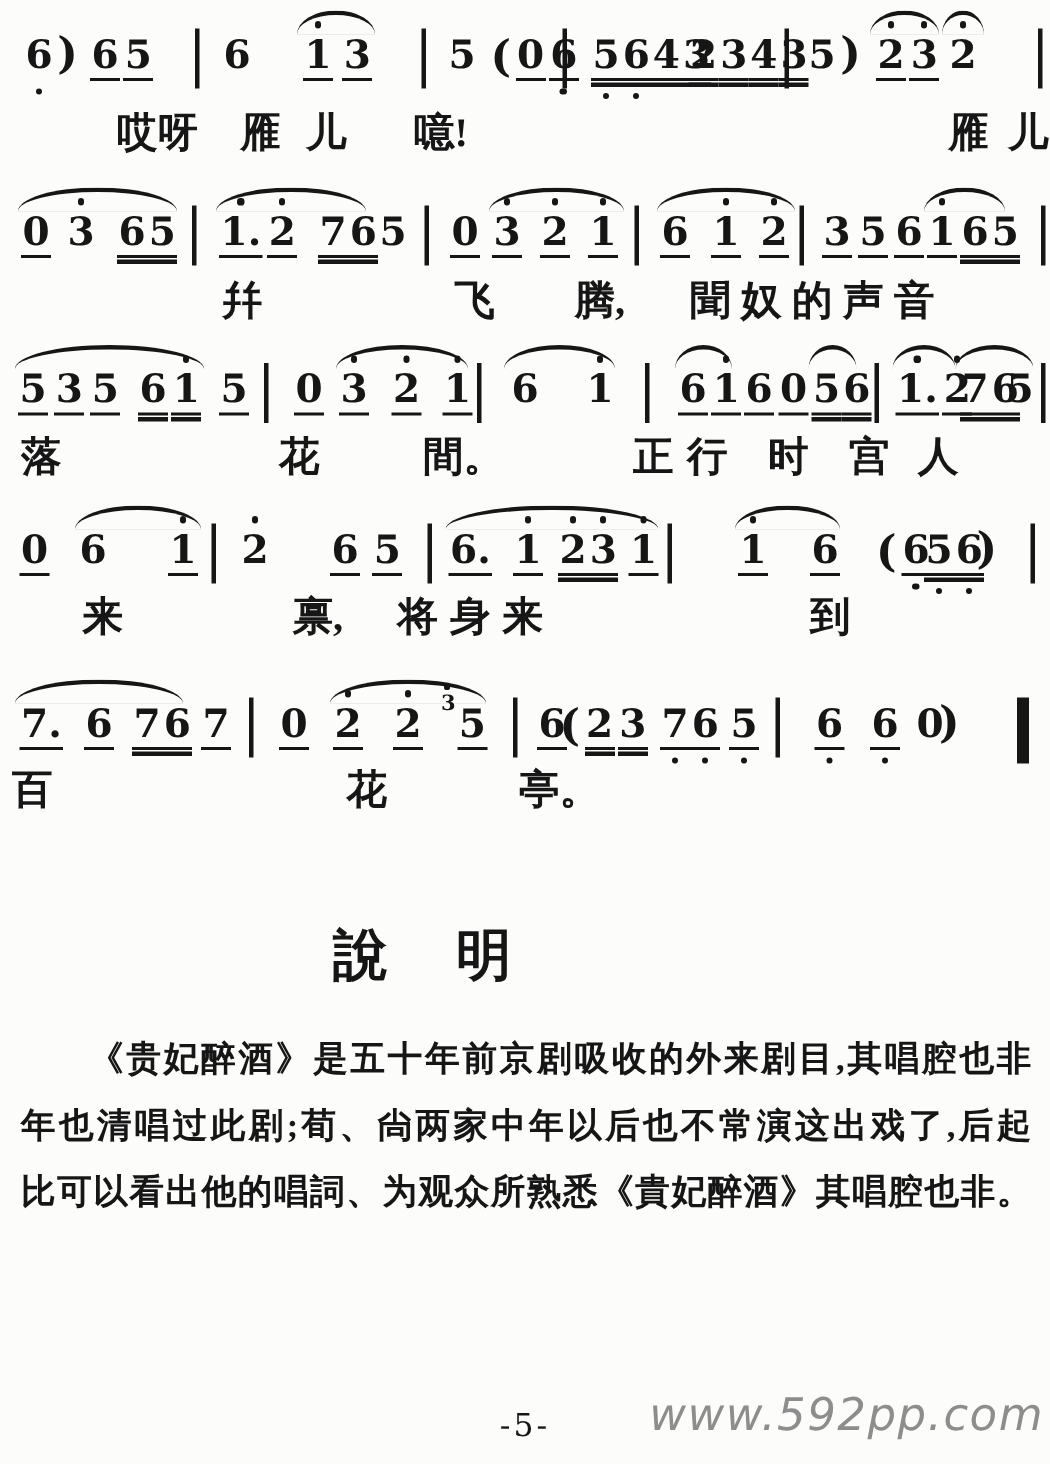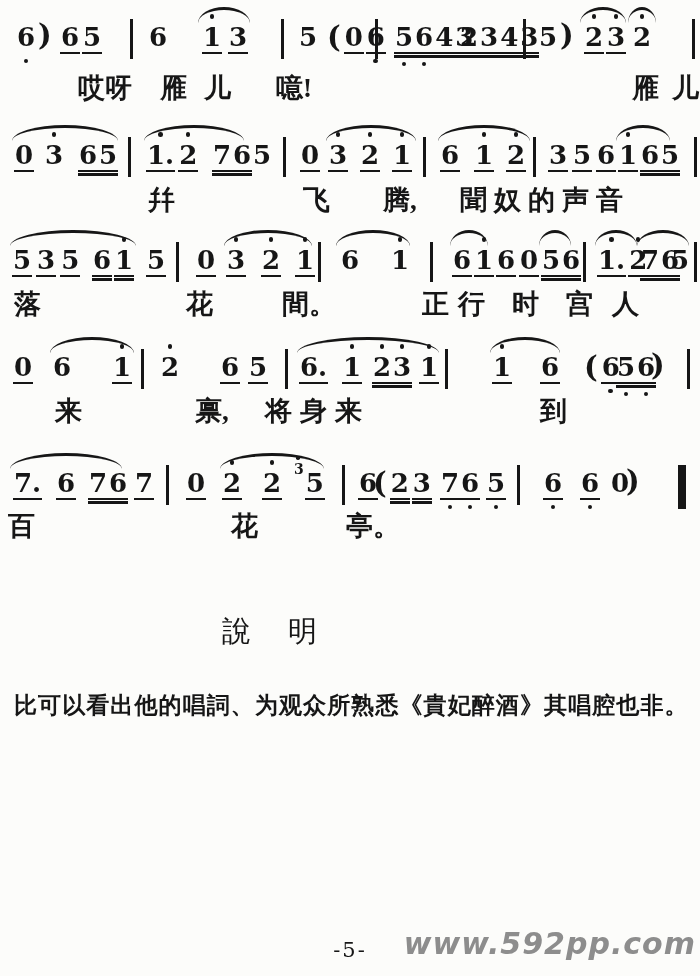--- a/index.html
+++ b/index.html
@@ -22,31 +22,31 @@
   .dB{bottom:-11px;}
   .u2 .dB{bottom:-14px;}
   .bar{position:absolute;top:-3px;width:2.5px;height:40px;background:#161616;}
   .bar.thick{width:8px;height:44px;}
   .slur{position:absolute;top:-15px;height:13px;border-top:3px solid #161616;
         border-radius:50% 50% 0 0 / 100% 100% 0 0;}
   .lyrow{position:absolute;left:0;width:100%;height:34px;}
   .syl{position:absolute;font-size:27px;font-weight:700;white-space:nowrap;
        font-family:"Liberation Serif","DejaVu Serif",serif;}
   
-  .heading{position:absolute;top:612px;left:222px;font-size:29px;font-weight:400;letter-spacing:4px;}
+  .heading{position:absolute;top:612px;left:222px;font-size:37px;font-weight:700;letter-spacing:4px;}
   .para{position:absolute;top:684px;left:14px;width:674px;font-size:23px;font-weight:600;
         line-height:44.5px;letter-spacing:0.5px;}
   .pline{text-align:justify;text-align-last:justify;height:44.5px;}
   .indent1{display:inline-block;width:44px;}
   .btitle{font-weight:900;}
   
   .pgnum{position:absolute;top:938px;left:0;right:0;text-align:center;
          font-size:21px;letter-spacing:2px;font-family:"DejaVu Serif",serif;}
   .wm{position:absolute;top:926px;right:4px;font-family:"DejaVu Sans",sans-serif;
-      font-style:italic;font-weight:700;font-size:30px;color:#8d8d8d;letter-spacing:1px;}
+      font-style:italic;font-weight:400;font-size:30px;color:#8d8d8d;letter-spacing:1px;}
 </style>
 </head>
 <body>
 
 <div class="page">
   <div id="music">
       <div class="msys" style="top: 22px;">
         <span class="bar" style="left: 130px;"></span>
         <span class="bar" style="left: 281px;"></span>
         <span class="bar" style="left: 375px;"></span>
@@ -396,18 +396,20 @@
           <span class="syl" style="left: 8px;">百</span>
           <span class="syl" style="left: 231px;">花</span>
           <span class="syl" style="left: 346px;">亭。</span>
         </div>
       </div>
     </div>
 
   <div class="heading">說　明</div>
 
   <div class="para">
+    <div class="pline"><span class="indent1"></span><span class="btitle">《贵妃醉酒》</span><span>是五十年前京剧吸收的外来剧目,其唱腔也非</span></div>
+    <div class="pline">年也清唱过此剧;荀、尙两家中年以后也不常演这出戏了,后起</div>
     <div class="pline"><span>比可以看出他的唱詞、为观众所熟悉</span><span class="btitle">《貴妃醉酒》</span><span>其唱腔也非。</span></div>
   </div>
 
   <div class="pgnum">-5-</div>
   <div class="wm">www.592pp.com</div>
 </div>
 
 </body></html>

